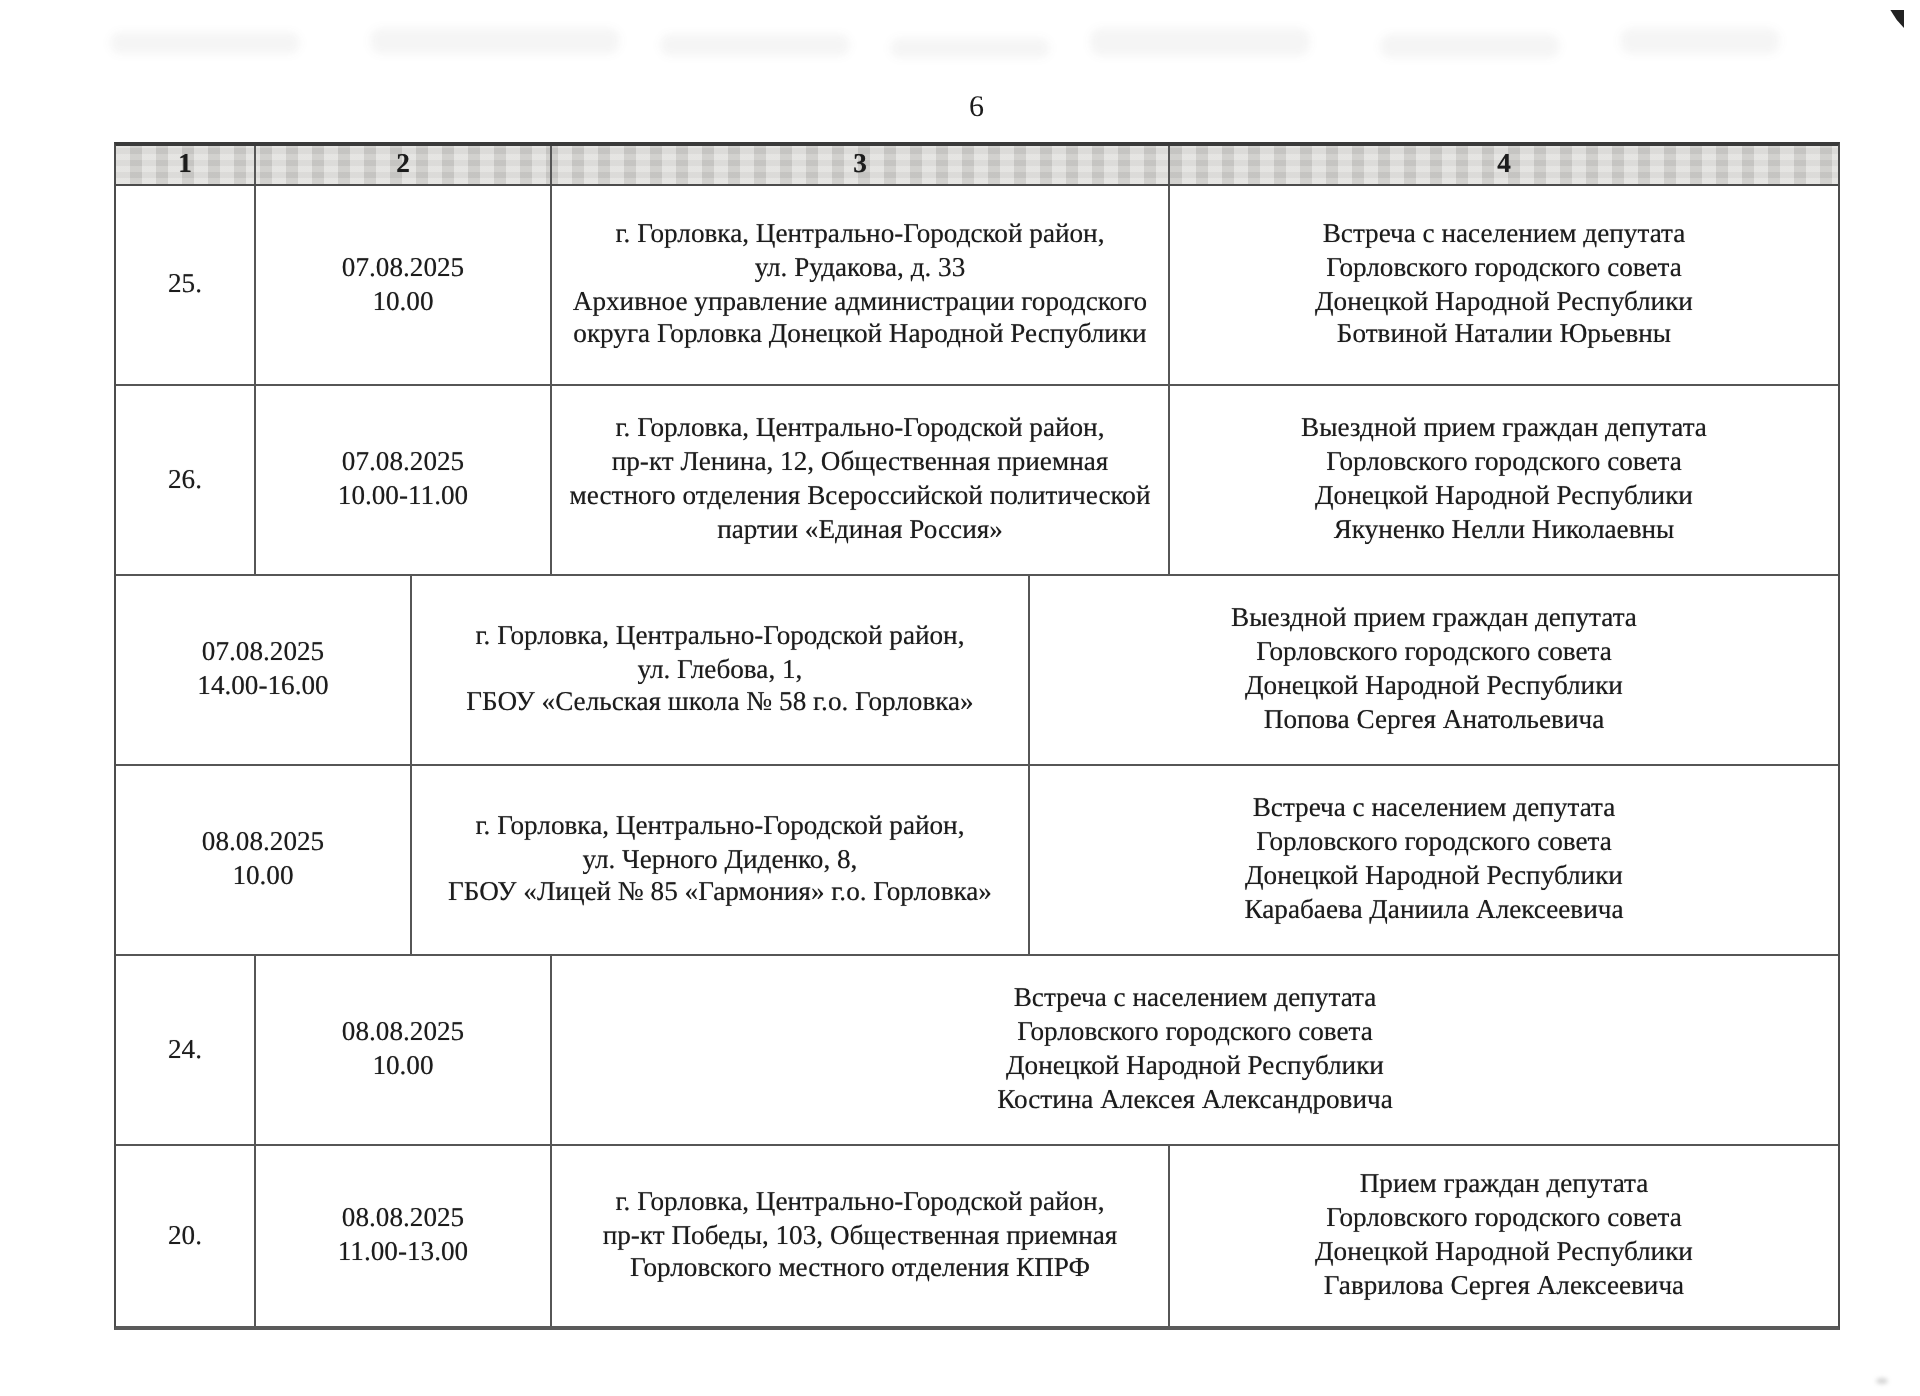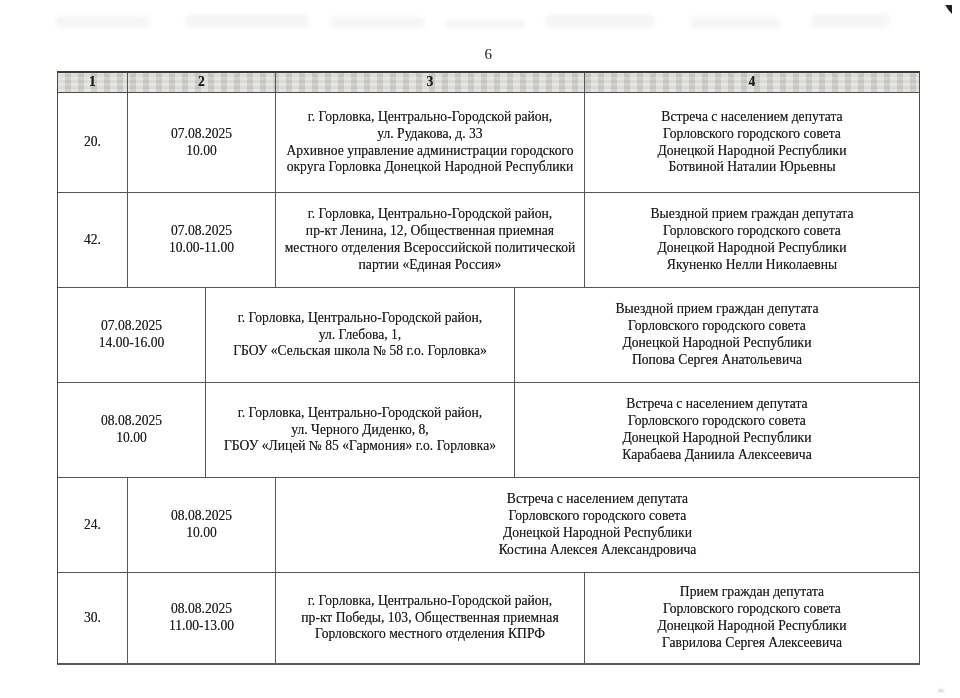--- a/index.html
+++ b/index.html
@@ -102,35 +102,35 @@
 
 <div class="sched-table">
   <div class="thead">
     <div class="cell c1">1</div>
     <div class="cell c2">2</div>
     <div class="cell c3">3</div>
     <div class="cell c4">4</div>
   </div>
 
   <div class="trow">
-    <div class="cell c1">20.</div>
+    <div class="cell c1">25.</div>
     <div class="cell c2">07.08.2025
 10.00</div>
     <div class="cell c3">г. Горловка, Центрально-Городской район,
 ул. Рудакова, д. 33
 Архивное управление администрации городского
 округа Горловка Донецкой Народной Республики</div>
     <div class="cell c4">Встреча с населением депутата
 Горловского городского совета
 Донецкой Народной Республики
 Ботвиной Наталии Юрьевны</div>
   </div>
 
   <div class="trow">
-    <div class="cell c1">42.</div>
+    <div class="cell c1">26.</div>
     <div class="cell c2">07.08.2025
 10.00-11.00</div>
     <div class="cell c3">г. Горловка, Центрально-Городской район,
 пр-кт Ленина, 12, Общественная приемная
 местного отделения Всероссийской политической
 партии «Единая Россия»</div>
     <div class="cell c4">Выездной прием граждан депутата
 Горловского городского совета
 Донецкой Народной Республики
 Якуненко Нелли Николаевны</div>
@@ -164,21 +164,21 @@
     <div class="cell c1">24.</div>
     <div class="cell c2">08.08.2025
 10.00</div>
     <div class="cell c4">Встреча с населением депутата
 Горловского городского совета
 Донецкой Народной Республики
 Костина Алексея Александровича</div>
   </div>
 
   <div class="trow">
-    <div class="cell c1">30.</div>
+    <div class="cell c1">20.</div>
     <div class="cell c2">08.08.2025
 11.00-13.00</div>
     <div class="cell c3">г. Горловка, Центрально-Городской район,
 пр-кт Победы, 103, Общественная приемная
 Горловского местного отделения КПРФ</div>
     <div class="cell c4">Прием граждан депутата
 Горловского городского совета
 Донецкой Народной Республики
 Гаврилова Сергея Алексеевича</div>
   </div>

